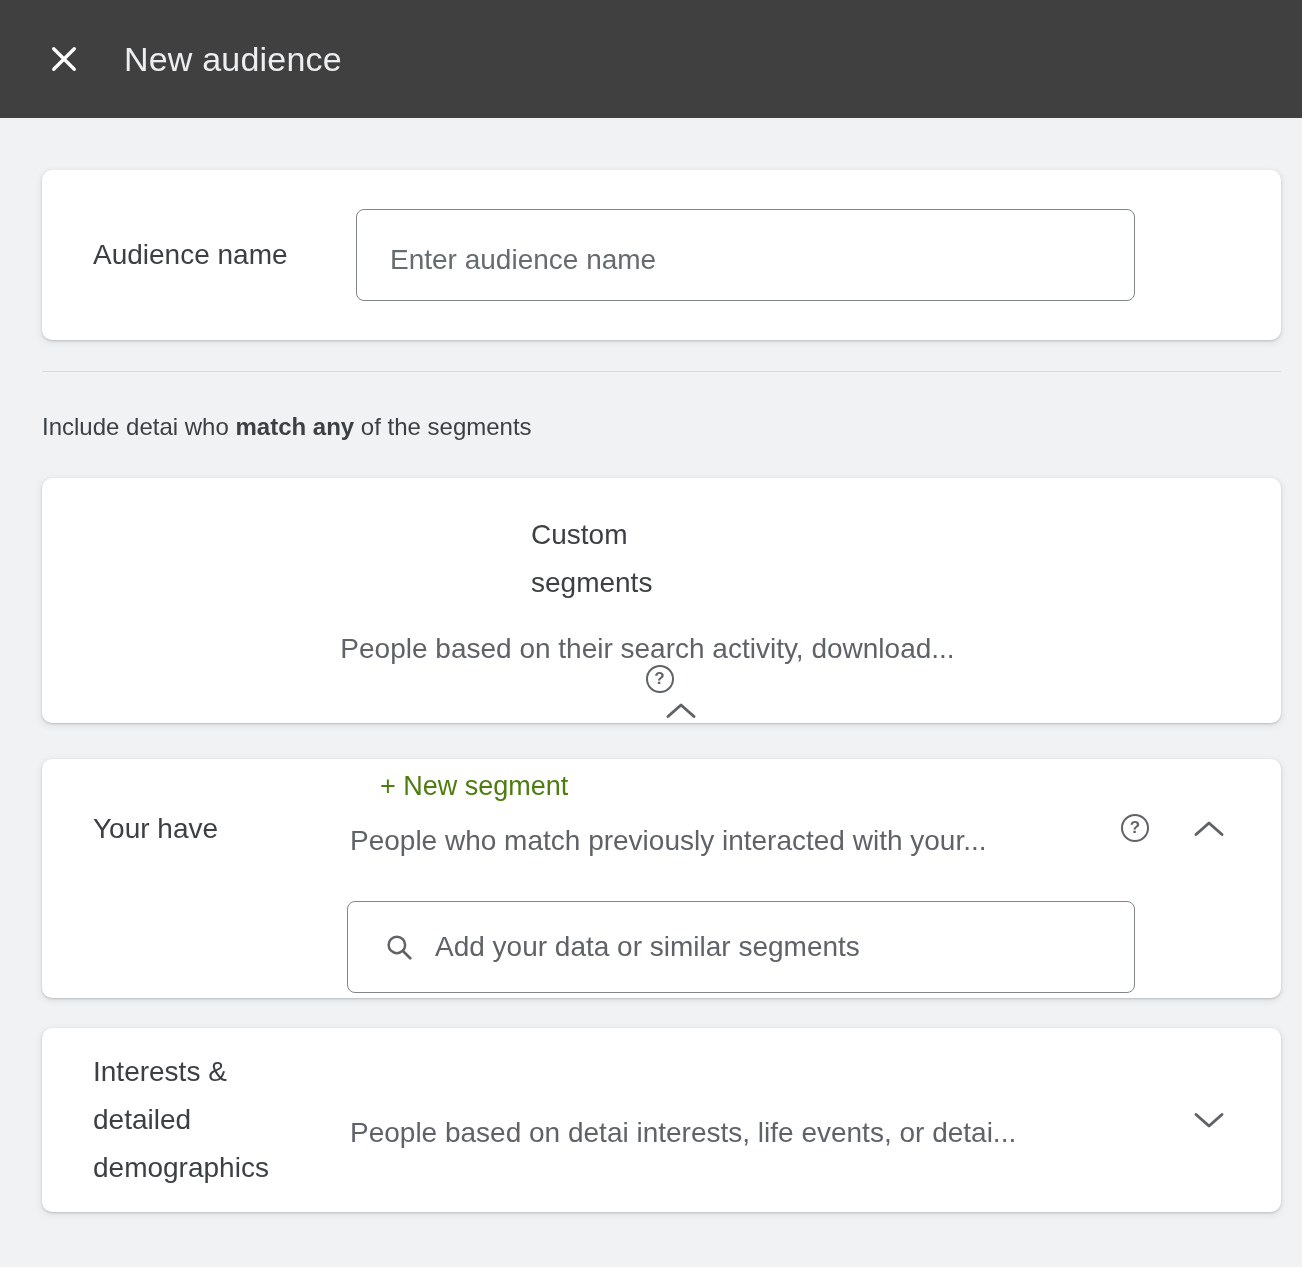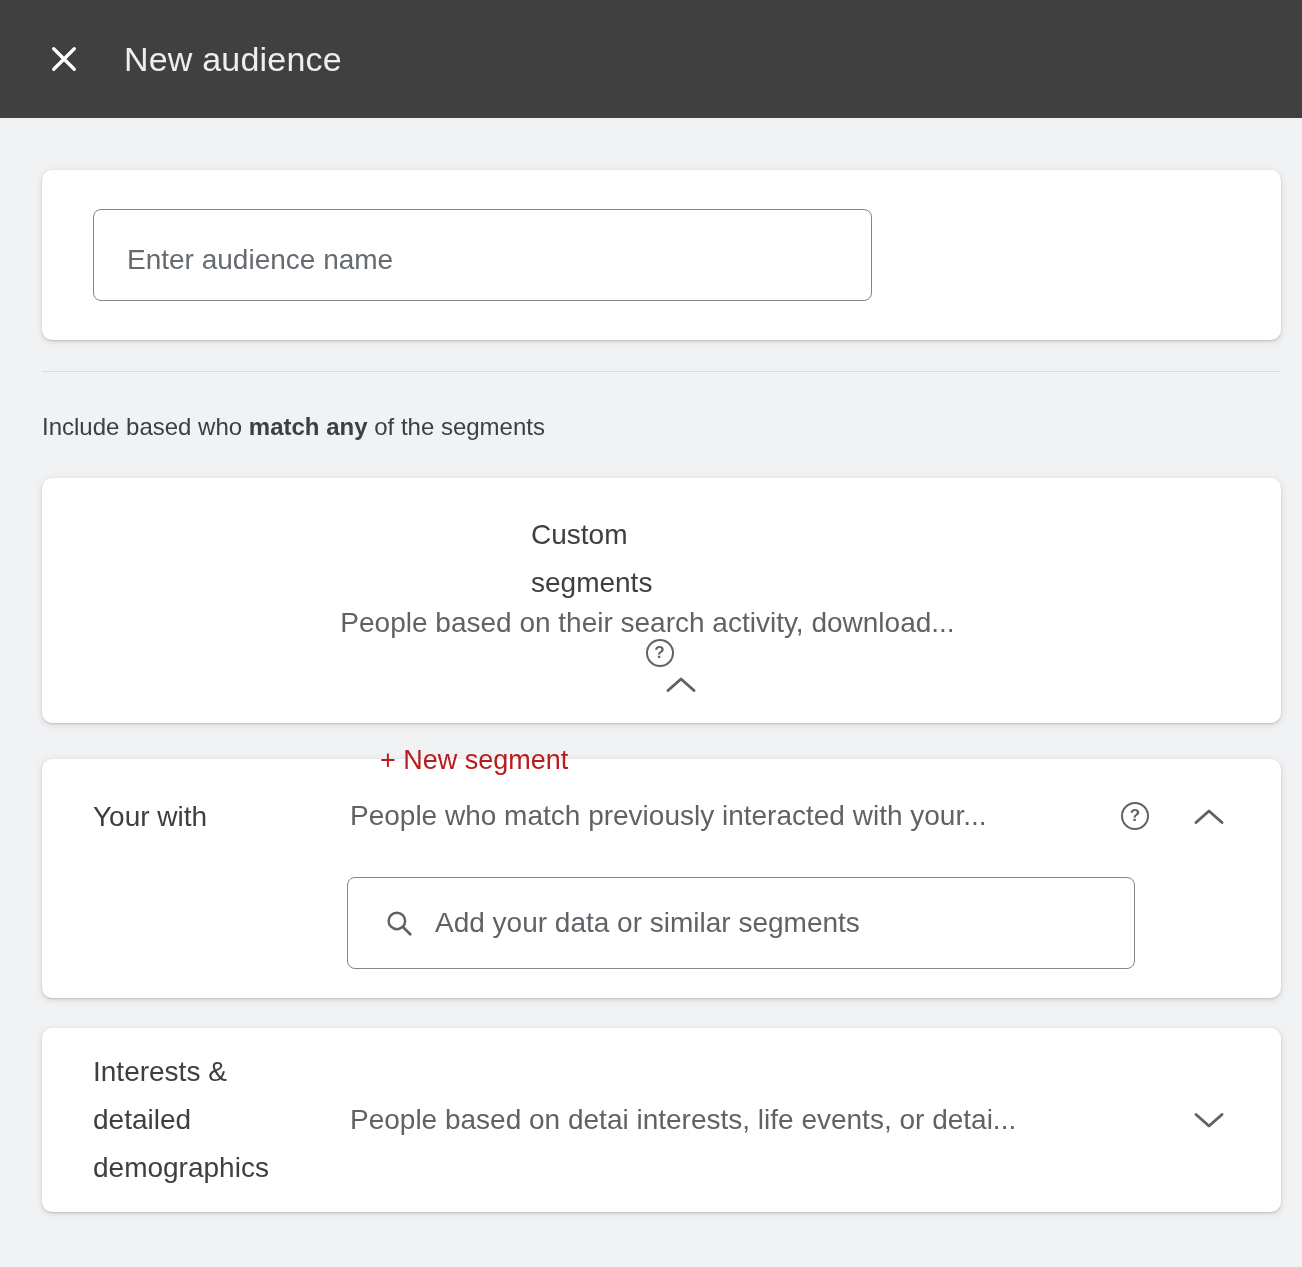--- a/index.html
+++ b/index.html
@@ -97,20 +97,21 @@
     color: #3c4043;
   }
   .section-desc {
     flex: 1;
     font-size: 28px;
     color: #5f6368;
     white-space: nowrap;
     overflow: hidden;
     text-overflow: ellipsis;
     margin-right: 24px;
+    margin-top: 26px;
   }
   .help-btn {
     width: 28px; height: 28px;
     border: 2px solid #5f6368;
     border-radius: 50%;
     background: transparent;
     color: #5f6368;
     font-family: "Liberation Sans", "DejaVu Sans", sans-serif;
     font-size: 17px;
     font-weight: 600;
@@ -127,21 +128,21 @@
     cursor: pointer;
     display: flex; align-items: center; justify-content: center;
     flex-shrink: 0;
     padding: 0;
   }
   .new-segment-btn {
     display: inline-block;
     margin: 44px 0 0 287px;
     background: transparent;
     border: none;
-    color: #b91c1c;
+    color: #4d7c0f;
     font-family: "Liberation Sans", "DejaVu Sans", sans-serif;
     font-size: 27px;
     font-weight: 500;
     cursor: pointer;
     padding: 0;
   }
   .search-box {
     margin: 44px 0 0 254px;
     width: 788px; height: 92px;
     border: 1px solid #80868b;
@@ -171,46 +172,47 @@
     <svg width="38" height="38" viewBox="0 0 24 24">
       <path d="M5.5 5.5 L18.5 18.5 M18.5 5.5 L5.5 18.5" stroke="#ffffff" stroke-width="2.1" stroke-linecap="round" fill="none"></path>
     </svg>
   </button>
   <div class="header-title">New audience</div>
 </div>
 
 <div class="content">
 
   <div class="card card-audience-name">
+    <div class="field-label">Audience name</div>
     <input class="text-input" type="text" placeholder="Enter audience name" style="">
   </div>
 
   <div class="divider"></div>
 
   <div class="include-line">
-    <span>Include based who </span><span class="bold">match any</span><span> of the segments</span>
+    <span>Include detai who </span><span class="bold">match any</span><span> of the segments</span>
   </div>
 
   <div class="card card-section card-custom-segments">
     <div class="section-row">
       <div class="section-label">Custom segments</div>
       <div class="section-desc">People based on their search activity, download...</div>
       <button class="help-btn">?</button>
       <button class="chevron-btn">
         <svg width="32" height="17" viewBox="0 0 32 17">
           <path d="M3 14.5 L16 3 L29 14.5" fill="none" stroke="#5f6368" stroke-width="3" stroke-linecap="round" stroke-linejoin="round"></path>
         </svg>
       </button>
     </div>
     <button class="new-segment-btn">+ New segment</button>
   </div>
 
   <div class="card card-section card-your-data">
     <div class="section-row">
-      <div class="section-label" style="line-height:33px;">Your with</div>
+      <div class="section-label" style="line-height:33px;">Your have</div>
       <div class="section-desc">People who match previously interacted with your...</div>
       <button class="help-btn">?</button>
       <button class="chevron-btn">
         <svg width="32" height="17" viewBox="0 0 32 17">
           <path d="M3 14.5 L16 3 L29 14.5" fill="none" stroke="#5f6368" stroke-width="3" stroke-linecap="round" stroke-linejoin="round"></path>
         </svg>
       </button>
     </div>
     <div class="search-box">
       <svg width="30" height="30" viewBox="0 0 24 24">

